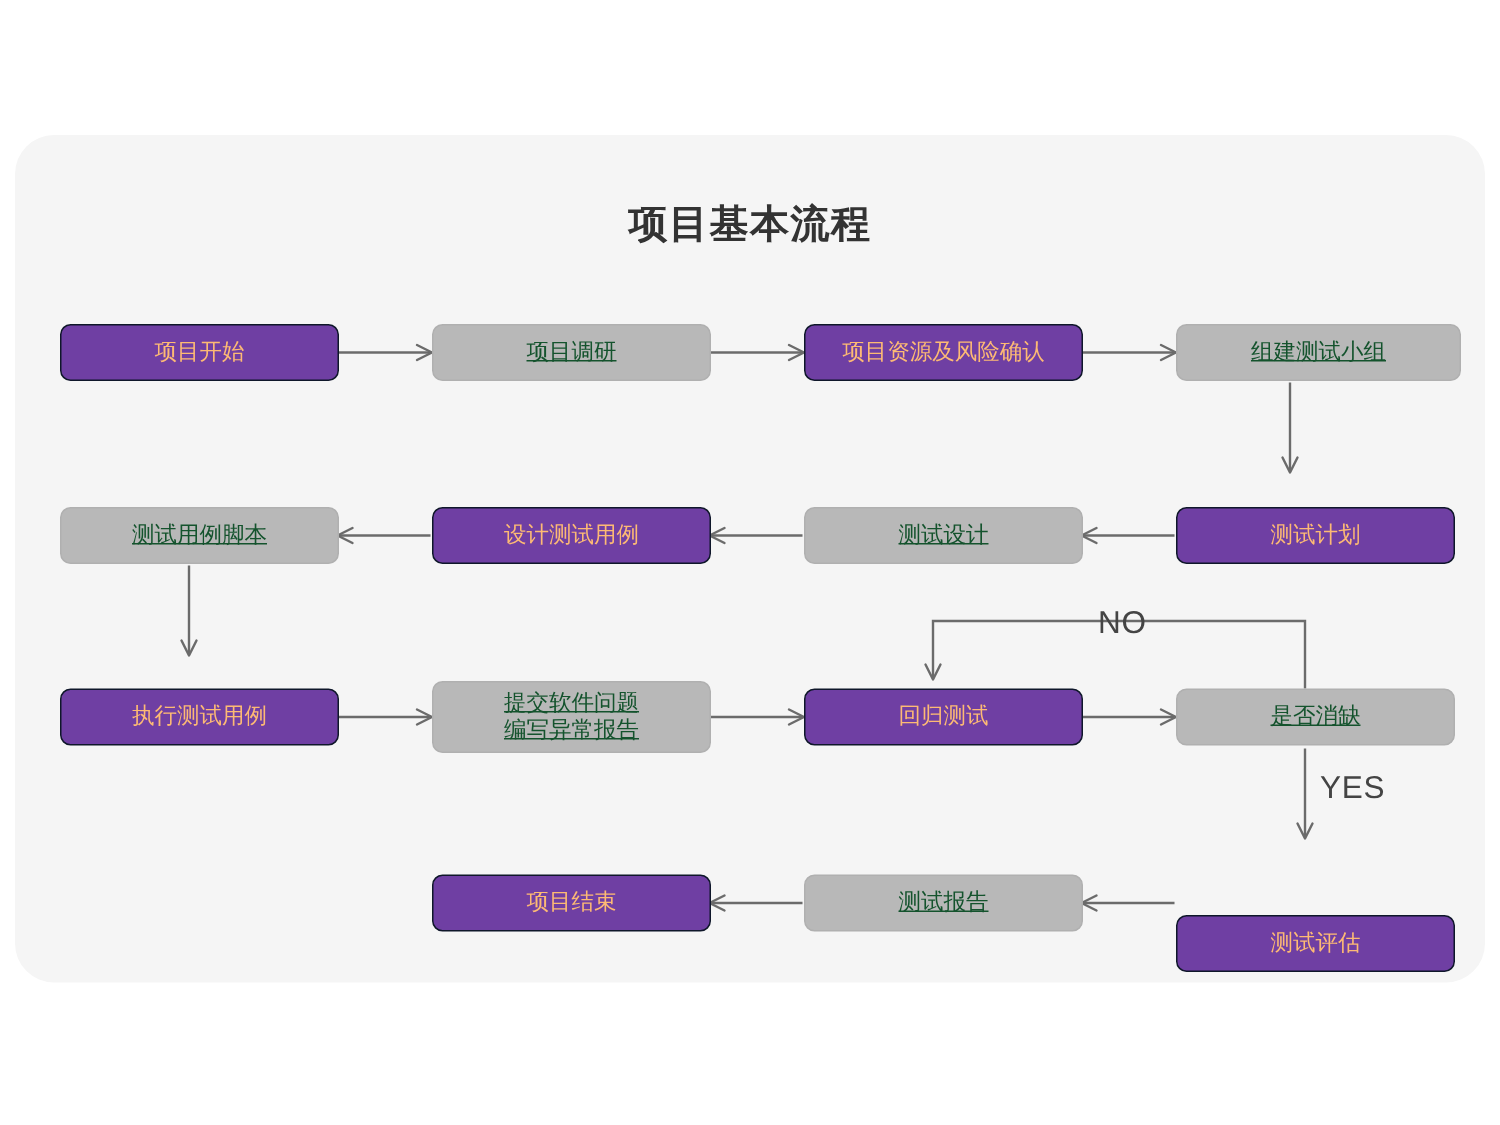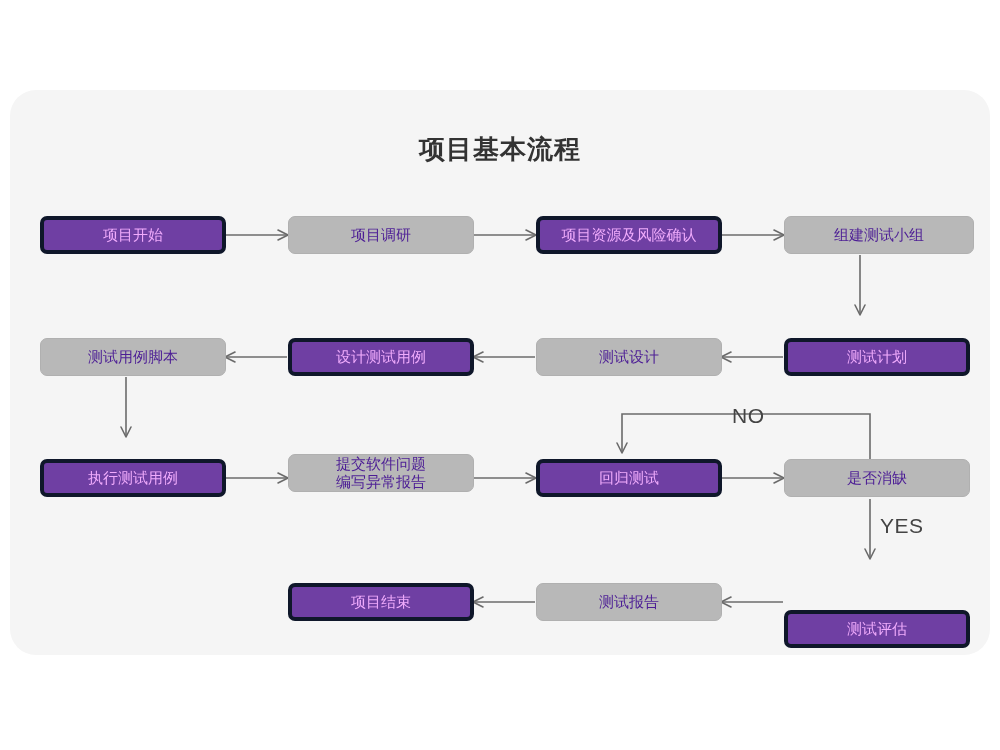--- a/index.html
+++ b/index.html
@@ -43,29 +43,30 @@
     align-items: center;
     justify-content: center;
     text-align: center;
     font-size: 15px;
     line-height: 18px;
     white-space: pre-line;
     user-select: none;
   }
   .node.purple {
     background: #6f3fa3;
-    color: #f0abfc;
-    border: 4px solid #0f172a;
+    color: #fdba74;
+    border: 1px solid #0f172a;
   }
   .node.gray {
     background: #b8b8b8;
-    color: #4c1d95;
+    color: #14532d;
     border: 1px solid #b0b0b0;
+    text-decoration: underline;
   }
-  .node.two-line { height: 38px; }
+  .node.two-line { height: 48px; }
 
   
   #wires {
     position: absolute;
     left: 0; top: 0;
     width: 980px; height: 565px;
     pointer-events: none;
   }
   .wire { stroke: #6b6b6b; stroke-width: 1.6; fill: none; }
   .wire-head { stroke: #6b6b6b; stroke-width: 1.6; fill: none; stroke-linecap: round; stroke-linejoin: round; }

